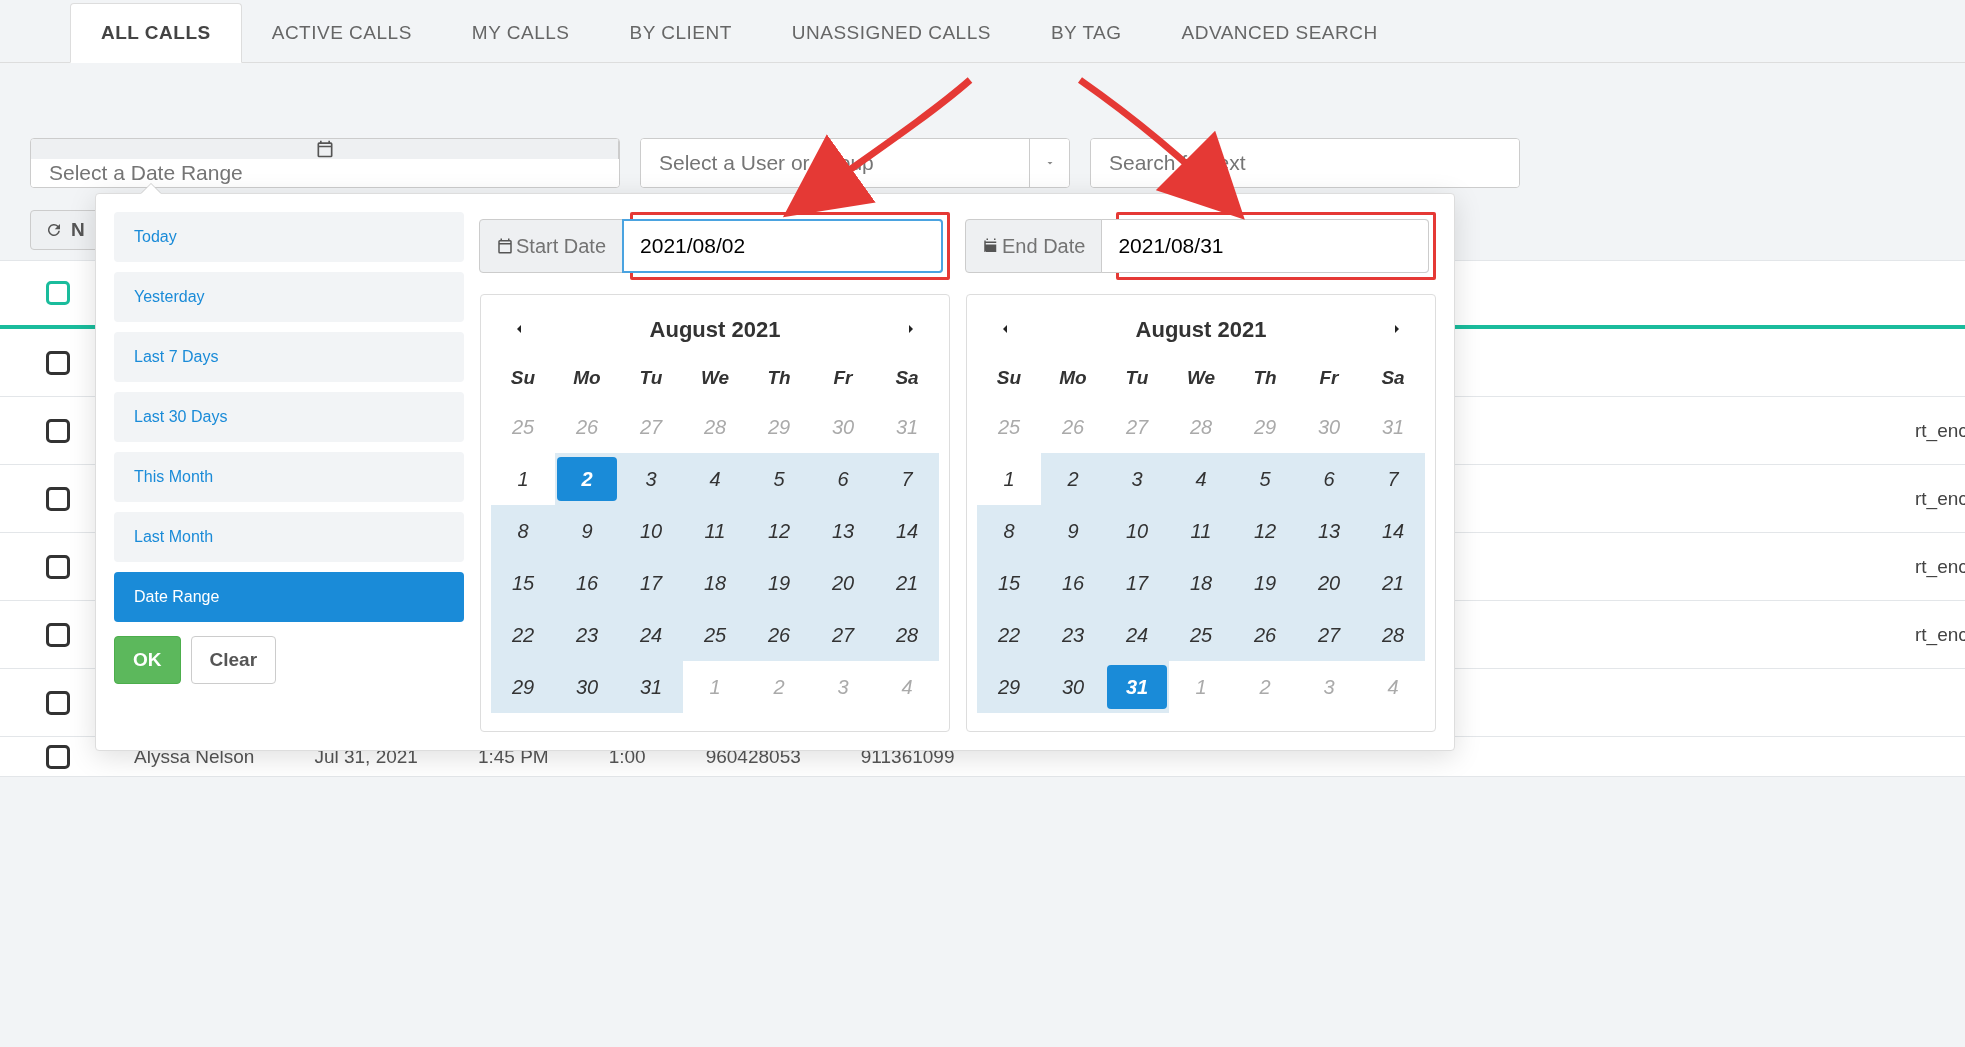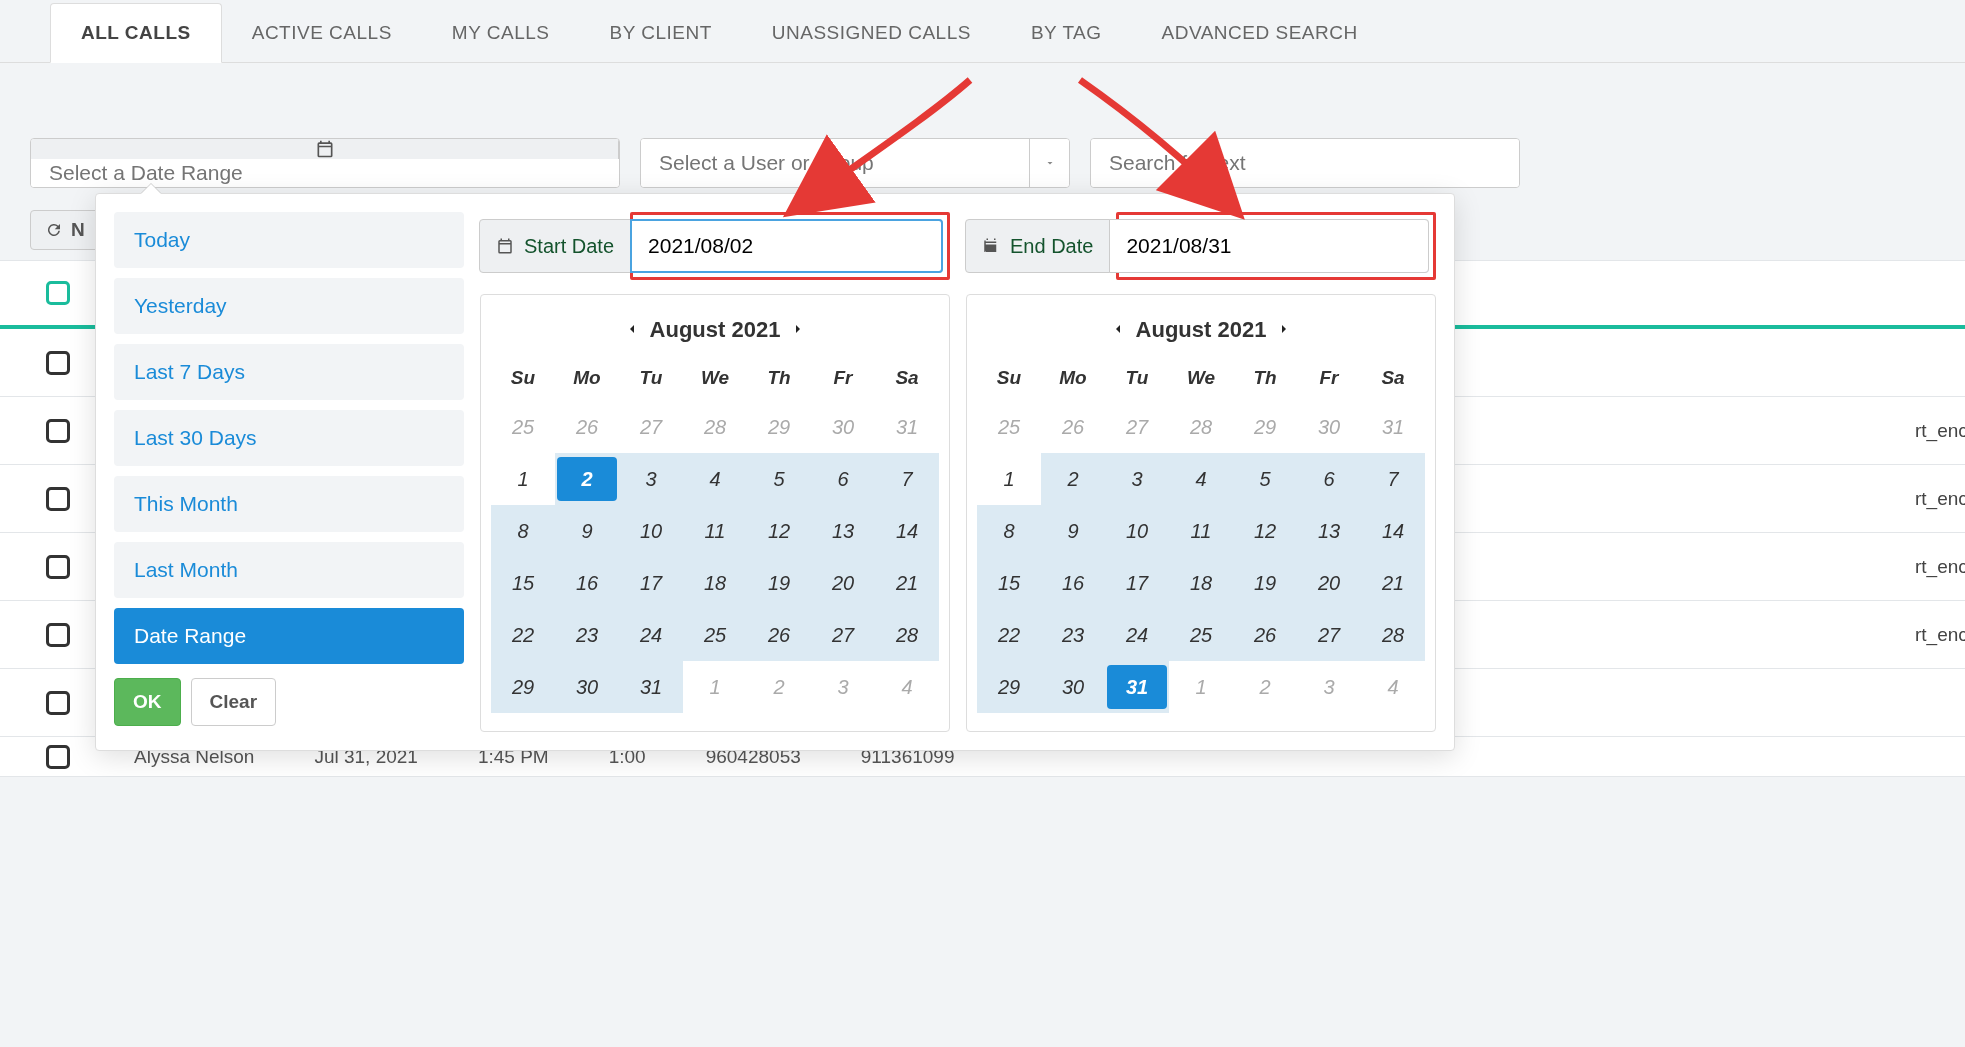--- a/index.html
+++ b/index.html
@@ -11,21 +11,21 @@
     font-size: 19px;
     width: 1965px;
     position: relative;
   }
   .scale-wrap {
     transform-origin: top left;
   }
 
   
   .tabs-bar {
-    padding-left: 50px;
+    padding-left: 70px;
     border-bottom: 1px solid #ddd;
     display: flex;
     align-items: flex-end;
     height: 63px;
     background: #f2f4f6;
   }
   .tab {
     padding: 18px 30px 18px;
     color: #666;
     font-weight: 400;
@@ -154,35 +154,35 @@
   }
   .presets {
     width: 350px;
     display:flex; flex-direction:column; gap:10px;
   }
   .preset {
     background:#f2f4f6;
     border-radius:4px;
     padding: 16px 20px;
     color:#1a8bd8;
-    font-size: 21px;
+    font-size: 16px;
     cursor:pointer;
   }
   .preset.active {
     background:#1a8bd8;
     color:#fff;
   }
   .preset-actions { display:flex; gap:10px; margin-top:4px;}
   .btn-ok   { background:#5cb85c; border:1px solid #4cae4c; color:#fff; font-weight:700; border-radius:4px; padding:12px 18px; cursor:pointer;}
   .btn-clear{ background:#fff;    border:1px solid #ccc;    color:#555; font-weight:600; border-radius:4px; padding:12px 18px; cursor:pointer;}
 
   .cal-column { flex:1; display:flex; flex-direction:column; gap:14px; }
 
   .date-input-wrap { display:flex; border:1px solid #ccc; border-radius:4px; height:54px; background:#eef0f2;}
-  .date-input-wrap .label { display:flex; align-items:center; gap:10px; padding:0 16px; color:#14532d; font-size:20px;}
+  .date-input-wrap .label { display:flex; align-items:center; gap:2px; padding:0 16px; color:#737373; font-size:20px;}
   .date-input-wrap input {
     flex:1; border:1px solid #ccc; border-left:1px solid #ccc;
     background:#fff; font-size:21px; padding:0 16px; outline:none;
     margin: -1px -1px -1px 0; border-radius: 0 4px 4px 0;
   }
   .date-input-wrap.focused input { border:2px solid #4aa3e0; }
 
   .red-box {
     border: 3px solid #e53935;
     padding: 4px;
@@ -191,21 +191,21 @@
   .red-box-start { margin-left: 150px; }
   .red-box-end   { margin-left: 150px; }
 
   
   .calendar {
     border:1px solid #ddd;
     border-radius:4px;
     padding: 14px 10px 18px;
   }
   .cal-head {
-    display:flex; align-items:center; justify-content:center;
+    display:flex; align-items:center; justify-content:space-between;
     font-weight:700; font-size:22px; padding: 4px 10px 12px;
   }
   .cal-nav { cursor:pointer; color:#222; padding:4px 10px;}
   table.cal { width:100%; border-collapse:collapse;font-style:italic;}
   table.cal th { font-weight:700; font-size:19px; padding:8px 0 12px;}
   table.cal td {
     text-align:center; font-size:20px;
     width: 14.28%; height:52px;
     vertical-align:middle;
   }

